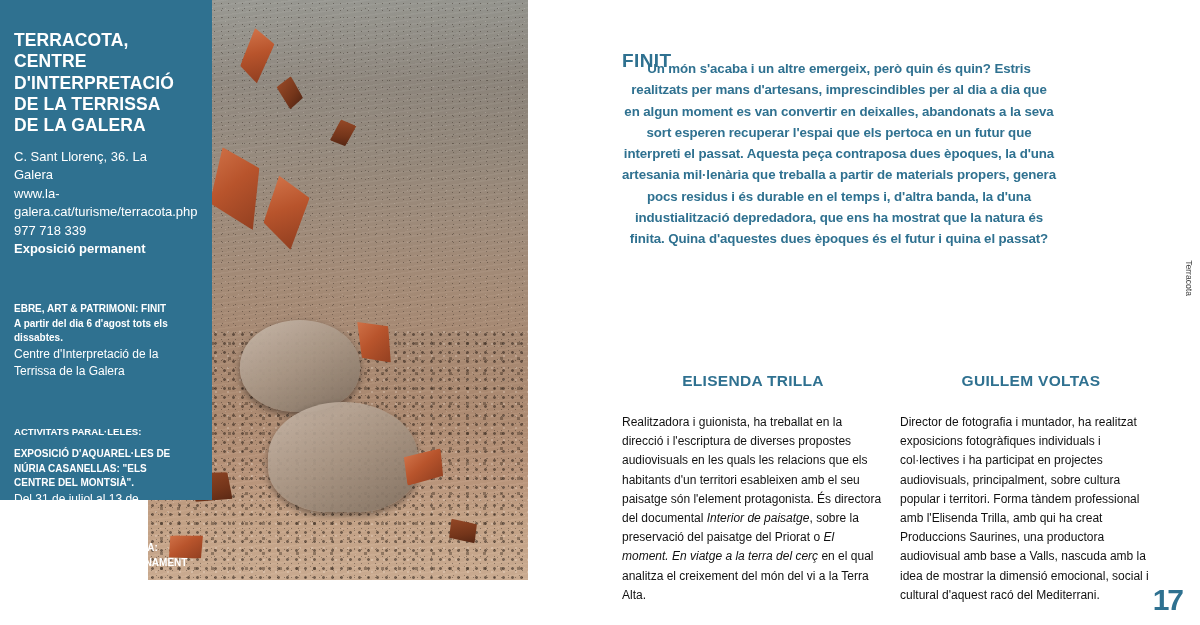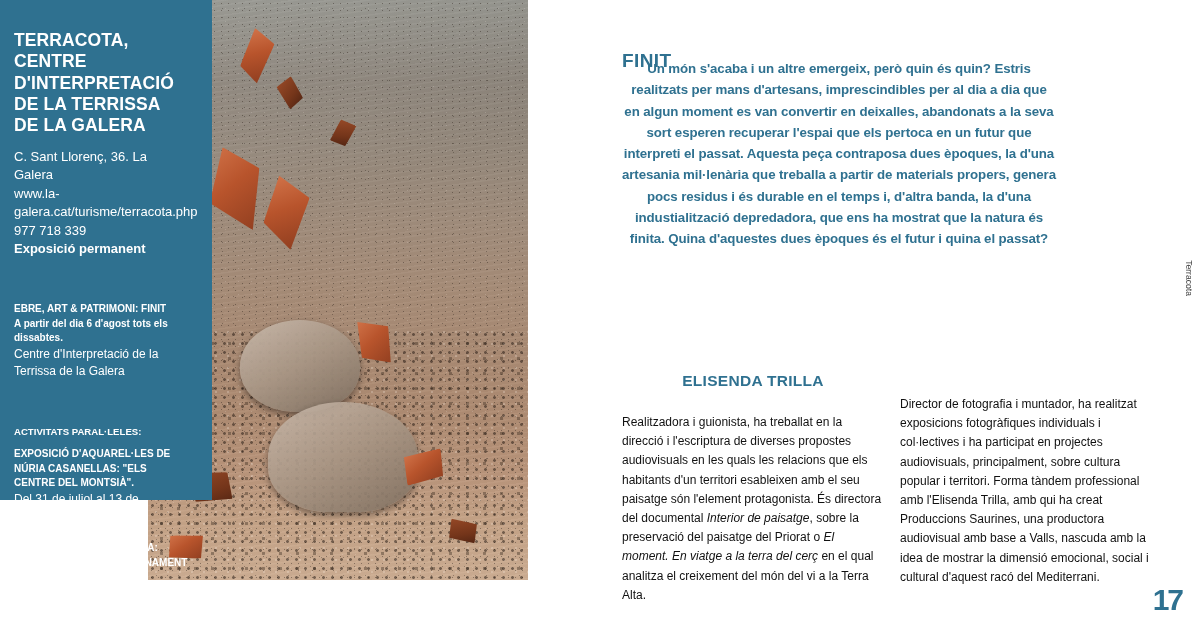--- a/index.html
+++ b/index.html
@@ -259,18 +259,19 @@
 
   <h2 id="finit-head" class="teal">FINIT</h2>
   <div id="finit-body" class="teal">Un món s'acaba i un altre emergeix, però quin és quin? Estris realitzats per mans d'artesans, imprescindibles per al dia a dia que en algun moment es van convertir en deixalles, abandonats a la seva sort esperen recuperar l'espai que els pertoca en un futur que interpreti el passat. Aquesta peça contraposa dues èpoques, la d'una artesania mil·lenària que treballa a partir de materials propers, genera pocs residus i és durable en el temps i, d'altra banda, la d'una industialització depredadora, que ens ha mostrat que la natura és finita. Quina d'aquestes dues èpoques és el futur i quina el passat?</div>
 
   <div class="bio" id="bio-left">
     <h3 class="bio-name teal">ELISENDA TRILLA</h3>
     <div class="bio-text"><span>Realitzadora i guionista, ha treballat en la direcció i l'escriptura de diverses propostes audiovisuals en les quals les relacions que els habitants d'un territori esableixen amb el seu paisatge són l'element protagonista. És directora del documental </span><i>Interior de paisatge</i><span>, sobre la preservació del paisatge del Priorat o </span><i>El moment. En viatge a la terra del cerç</i><span> en el qual analitza el creixement del món del vi a la Terra Alta.</span></div>
   </div>
 
   <div class="bio" id="bio-right">
+    <h3 class="bio-name teal">GUILLEM VOLTAS</h3>
     <div class="bio-text"><span>Director de fotografia i muntador, ha realitzat exposicions fotogràfiques individuals i col·lectives i ha participat en projectes audiovisuals, principalment, sobre cultura popular i territori. Forma tàndem professional amb l'Elisenda Trilla, amb qui ha creat Produccions Saurines, una productora audiovisual amb base a Valls, nascuda amb la idea de mostrar la dimensió emocional, social i cultural d'aquest racó del Mediterrani.</span></div>
   </div>
 
   <div id="side-label">Terracota</div>
   <div id="page-num">17</div>
 </div>
 
 </body></html>

